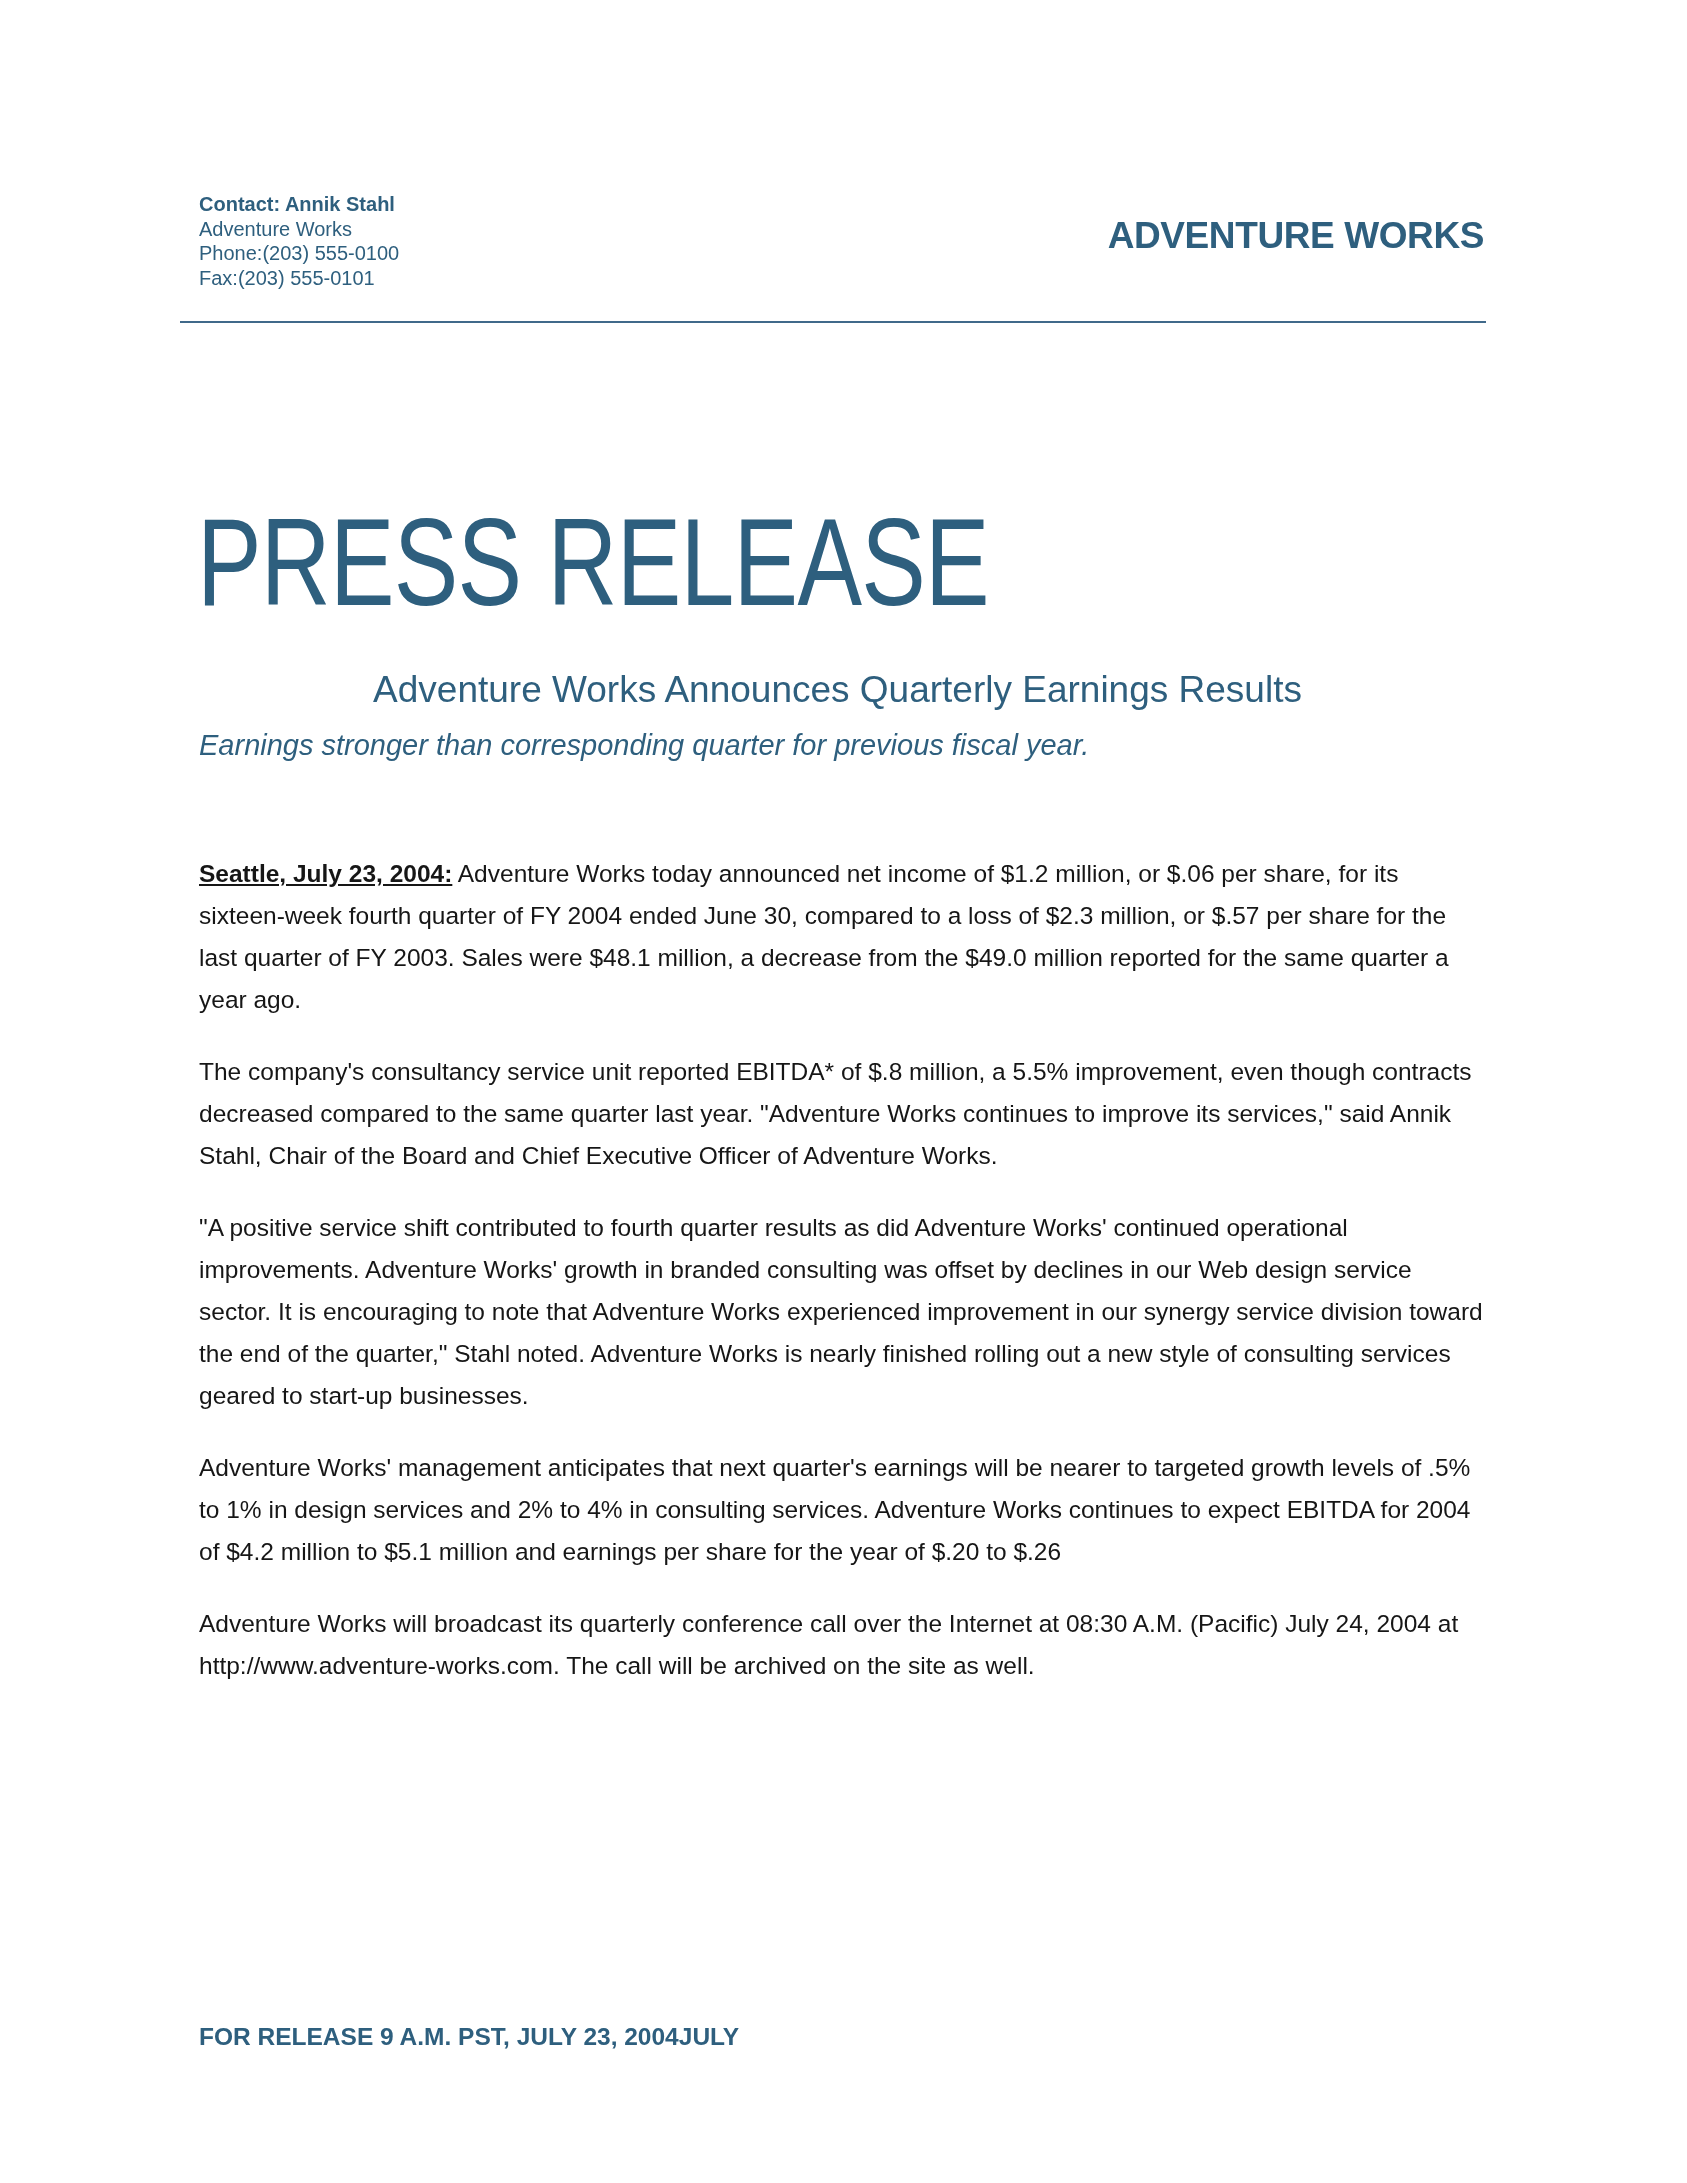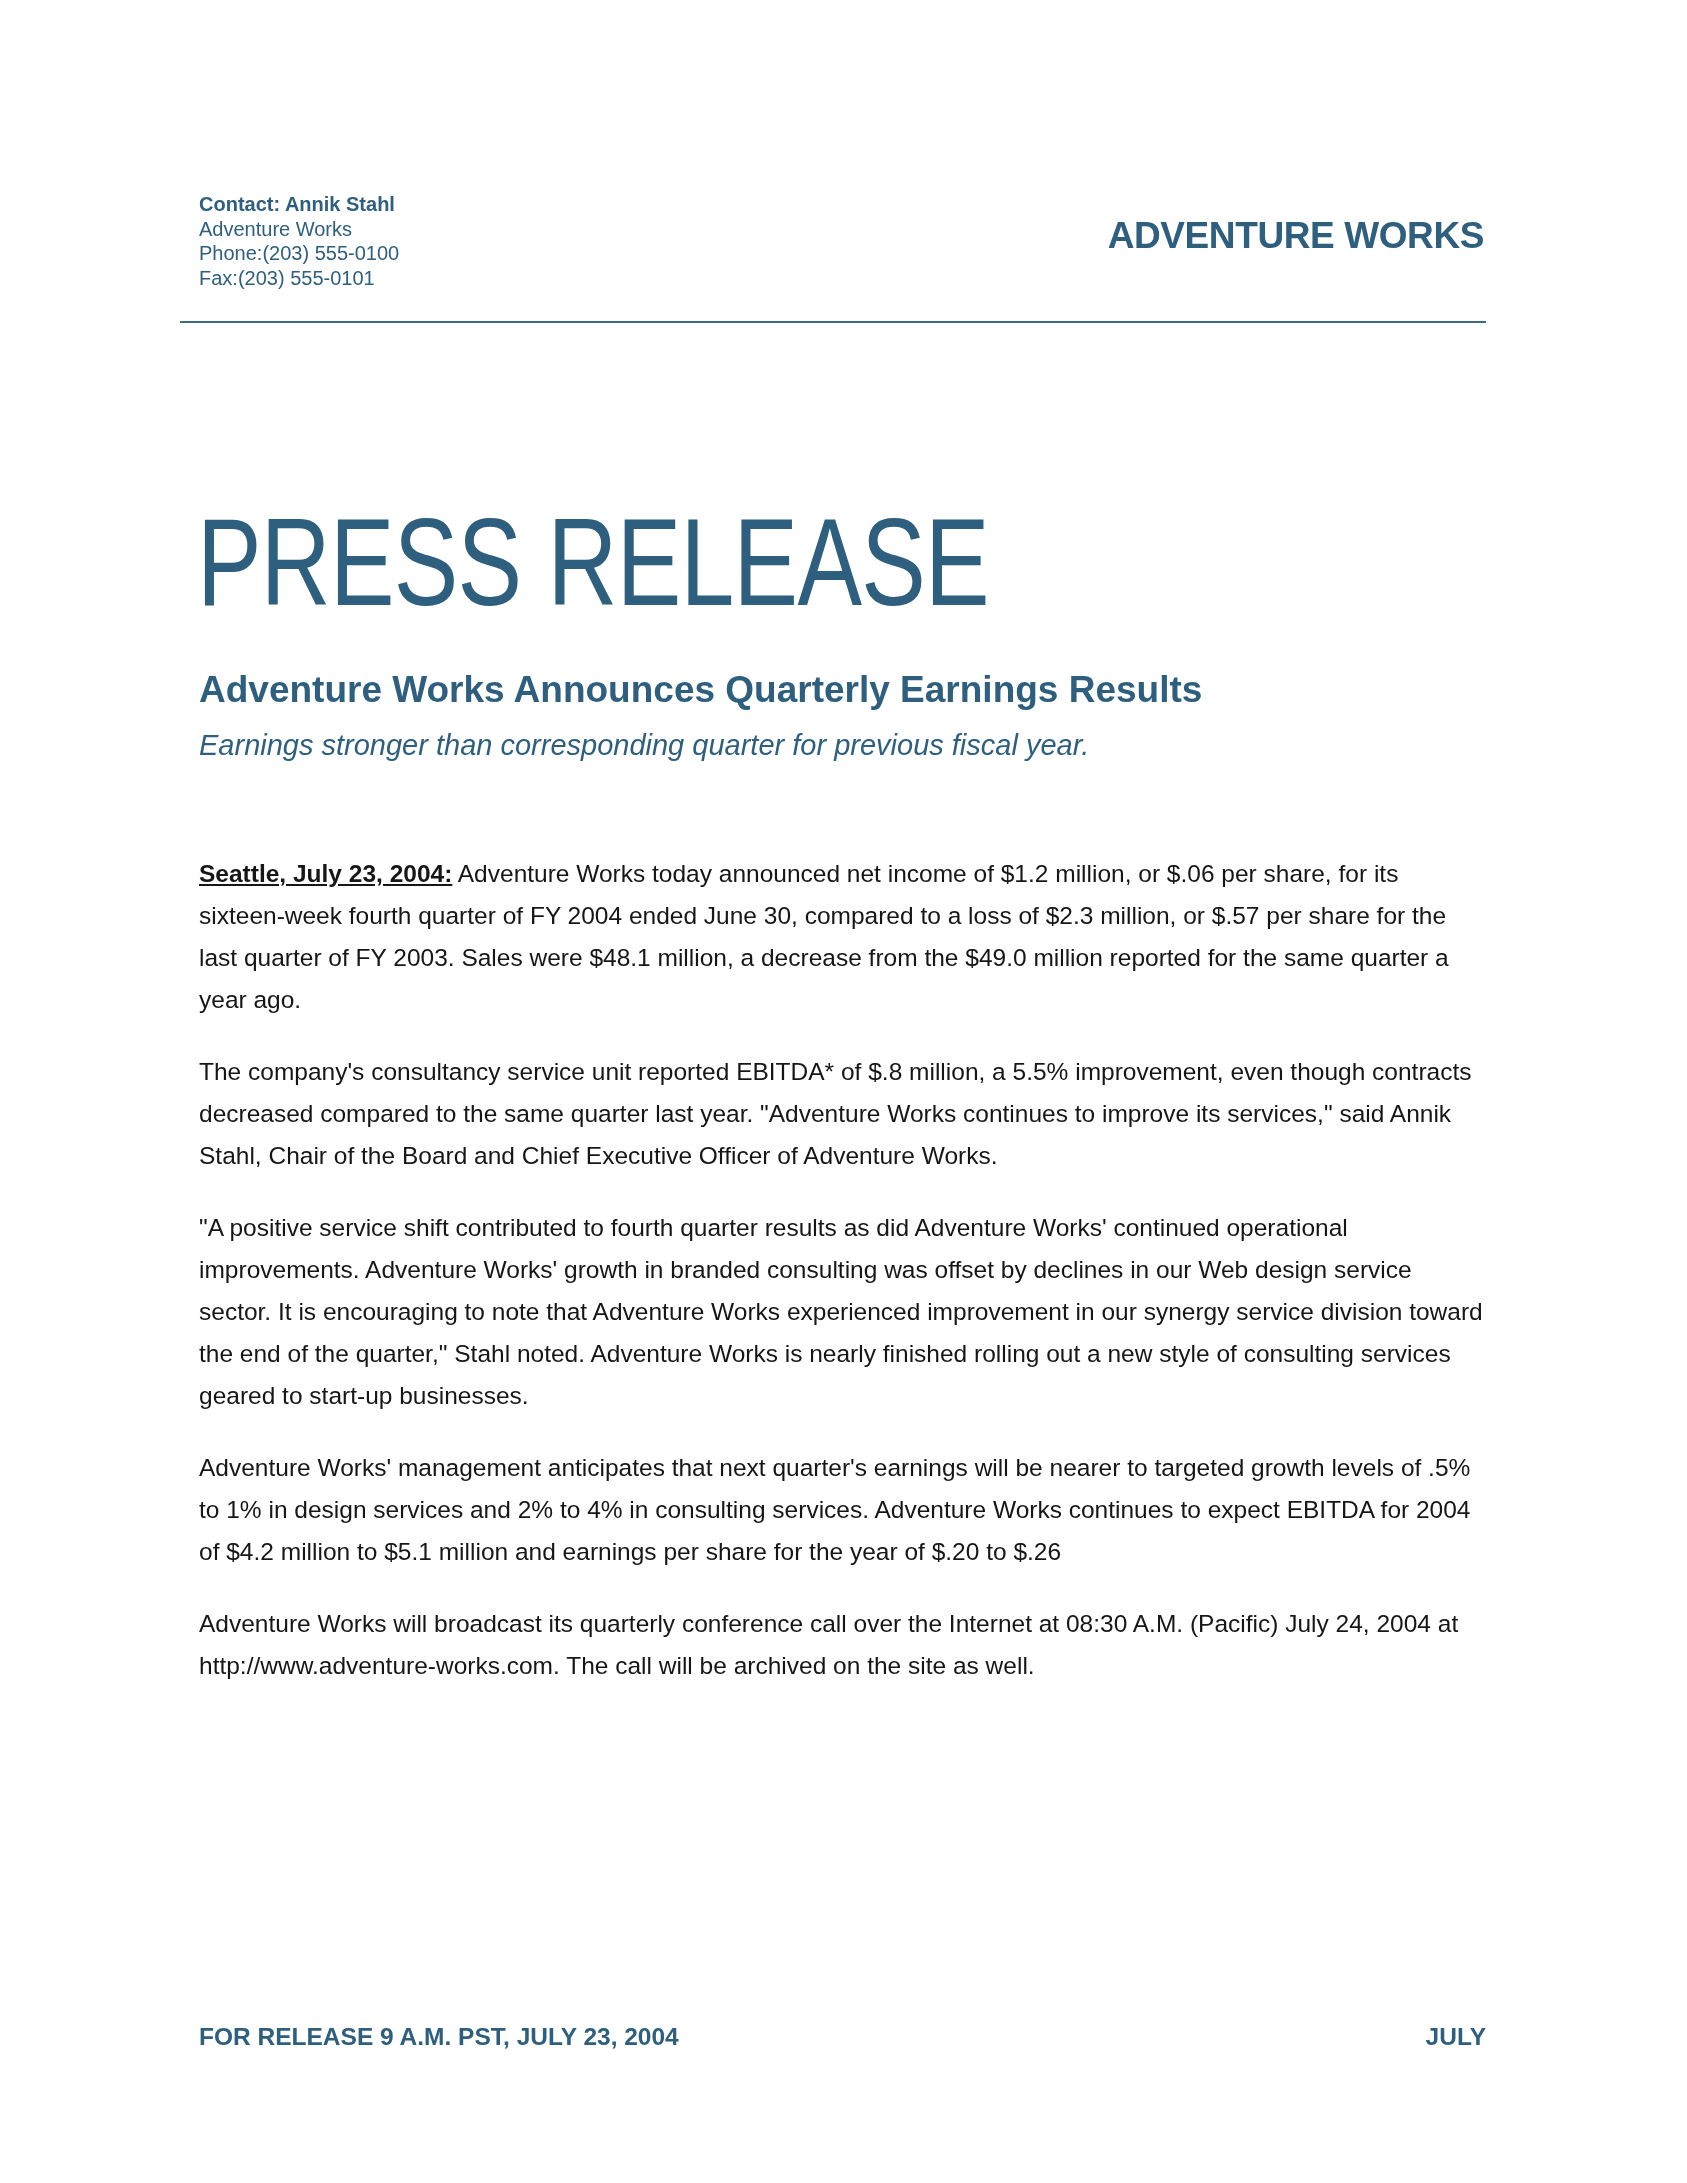--- a/index.html
+++ b/index.html
@@ -37,41 +37,42 @@
   
   .press-title {
     position: absolute; top: 500px; left: 197px;
     font-size: 124px; line-height: 1; font-weight: 400;
     letter-spacing: -0.9px;
     color: #2e5f7e; white-space: nowrap;
     transform: scaleX(0.78); transform-origin: left top;
   }
   .headline {
     position: absolute; top: 668px; left: 199px; right: 211px;
-    font-size: 37px; line-height: 1.2; font-weight: 700;
+    font-size: 37px; line-height: 1.2; font-weight: 400;
     color: #2e5f7e;
+    text-align: center;
   }
   .subheadline {
     position: absolute; top: 728px; left: 199px; right: 203px;
     font-size: 29px; line-height: 1.2; font-style: italic;
     color: #2e5f7e;
   }
 
   
   .body-copy {
     position: absolute; top: 853px; left: 199px; width: 1289px;
     font-size: 24.5px; line-height: 42px; color: #161616;
   }
   .body-copy p { margin: 0 0 30px 0; }
   .dateline { font-weight: bold; text-decoration: underline; }
 
   
   .footer {
     position: absolute; top: 2023px; left: 199px; right: 201px;
-    display: flex; justify-content: space-between; align-items: baseline;
+    display: flex; align-items: baseline;
     font-size: 24.5px; font-weight: bold; color: #2e5f7e;
     letter-spacing: 0px;
   }
 </style>
 </head>
 <body>
 
 <div class="page">
 
   <div class="header">

